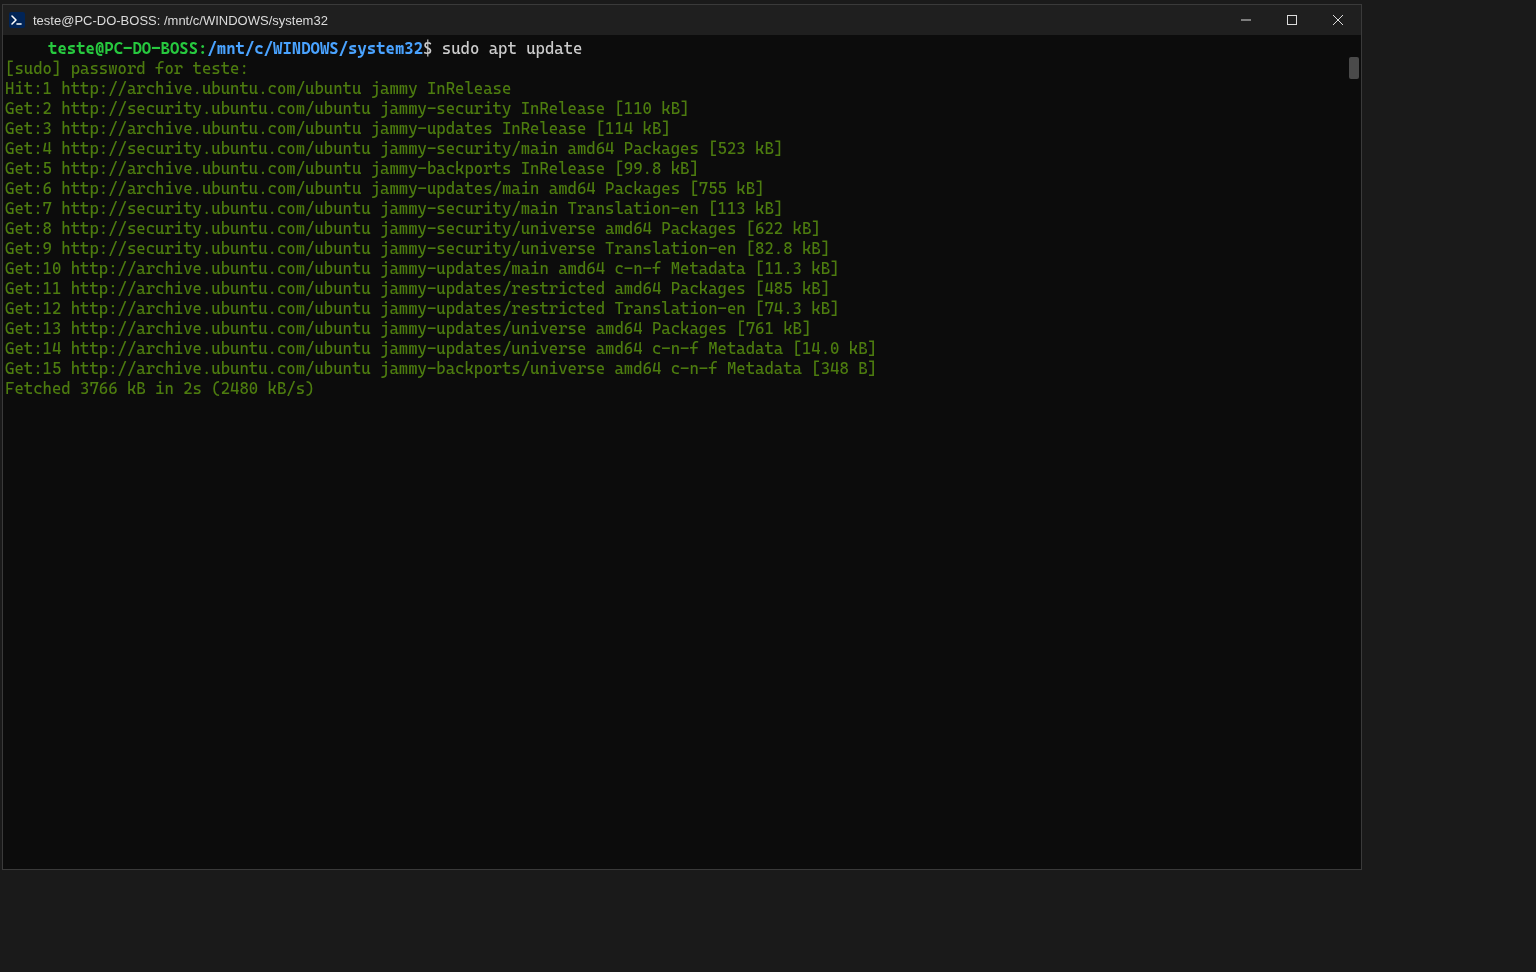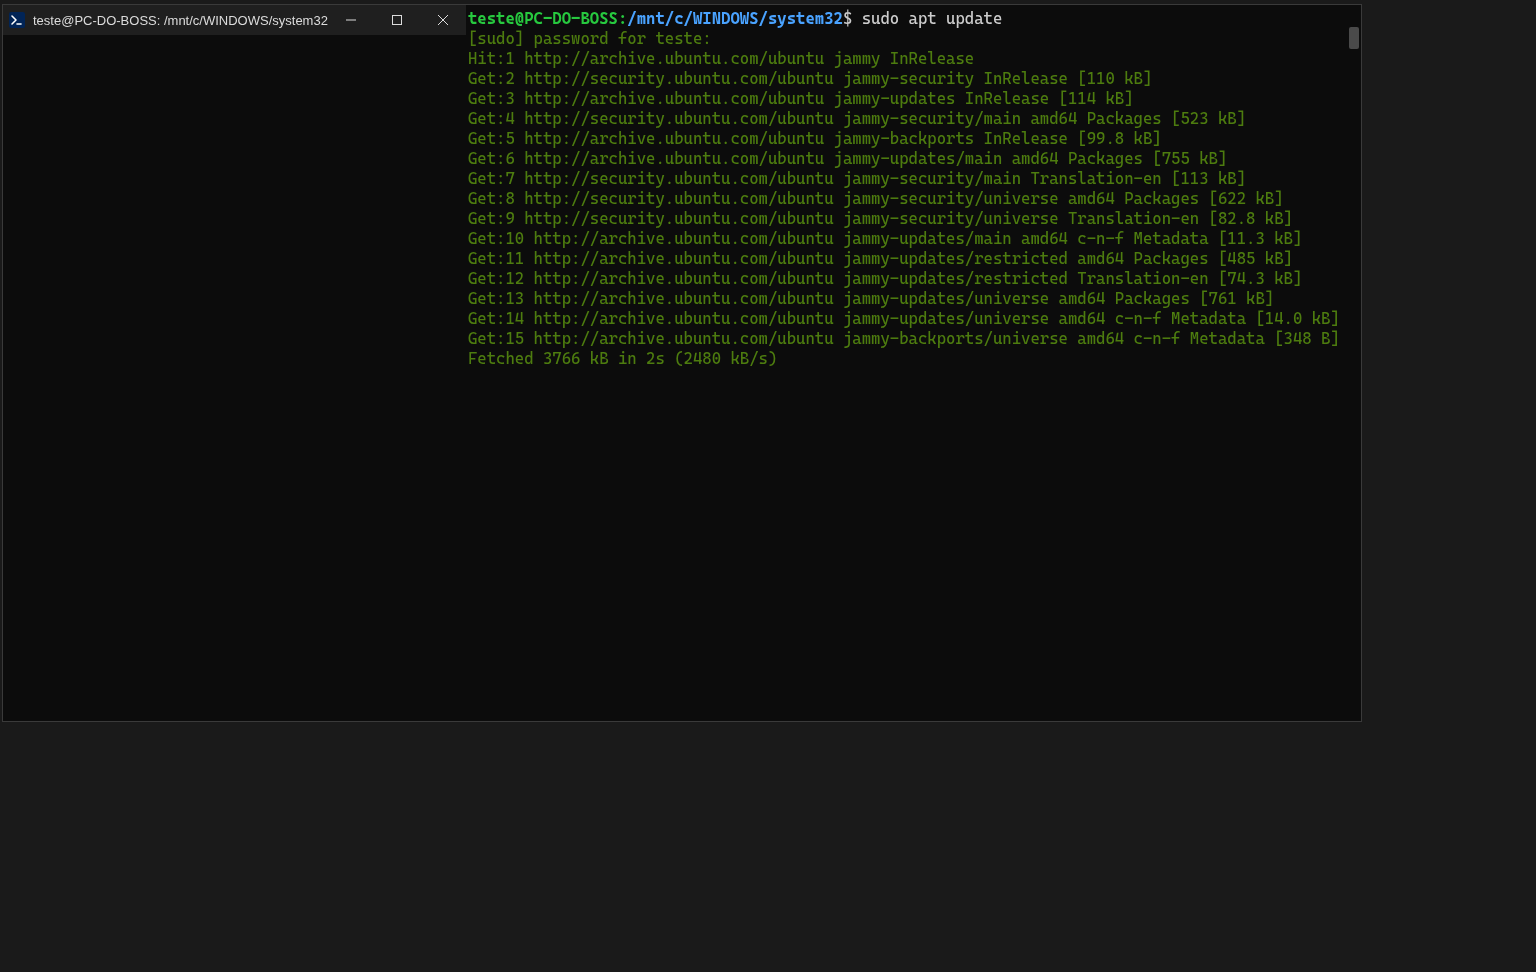--- a/index.html
+++ b/index.html
@@ -8,25 +8,25 @@
     height: 972px;
     background: #1a1a1a;
     overflow: hidden;
     font-family: Consolas, 'Cascadia Mono', monospace;
   }
   .window {
     position: absolute;
     left: 2px;
     top: 4px;
     width: 1360px;
-    height: 718px;
+    height: 866px;
     background: #0c0c0c;
     border: 1px solid #3a3a3a;
     display: flex;
-    flex-direction: row;
+    flex-direction: column;
   }
   .title-bar {
     height: 30px;
     background: #1f1f1f;
     display: flex;
     align-items: center;
     justify-content: space-between;
     padding-left: 6px;
     font-family: "Segoe UI", Tahoma, sans-serif;
     font-size: 13px;
@@ -56,21 +56,21 @@
   .terminal-content {
     flex: 1;
     padding: 4px 2px 2px 2px;
     font-size: 16px;
     line-height: 20px;
     color: #cccccc;
     white-space: pre;
     overflow: hidden;
     font-family: Consolas, 'Cascadia Mono', monospace;
   }
-  .prompt-line { display: block; }
+  .prompt-line { display: block; margin-left: 43px; }
   .p-user { color: #27c93f; font-weight: bold; }
   .p-path { color: #4aa3ff; font-weight: bold; }
   .p-dollar { color: #cccccc; }
   .p-cmd { color: #cccccc; }
   .out-line { color: #4d7c0f; display: block; }
   .scrollbar {
     width: 14px;
     background: #0c0c0c;
     position: relative;
     flex: none;

